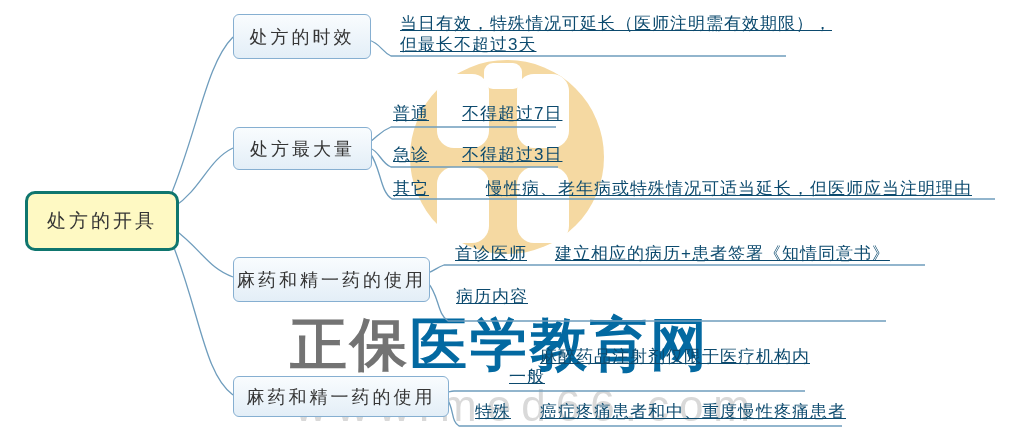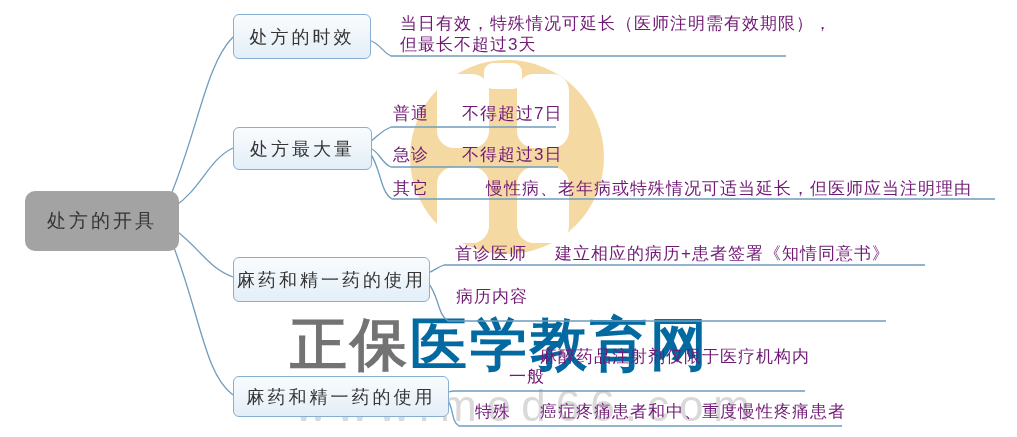--- a/index.html
+++ b/index.html
@@ -22,31 +22,31 @@
     font-size:44px;color:#d9d9d9;letter-spacing:10px;white-space:nowrap;line-height:50px;
   }
   
   .node{
     position:absolute;z-index:3;display:flex;align-items:center;justify-content:center;
     border:1px solid #86afd1;border-radius:6px;
     background:linear-gradient(180deg,#f9fcfe 0%,#e3eef7 100%);
     font-size:18px;letter-spacing:3px;color:#353535;white-space:nowrap;
   }
   .node.root{
-    border:3px solid #a3a3a3;border-radius:10px;background:#a3a3a3;font-size:19px;
+    border:3px solid #0f766e;border-radius:10px;background:#fef9c3;font-size:19px;
   }
   #node-root{left:25px;top:191px;width:148px;height:54px;}
   #node-b1{left:233px;top:14px;width:136px;height:43px;}
   #node-b2{left:233px;top:127px;width:137px;height:41px;}
   #node-b3{left:233px;top:257px;width:195px;height:43px;}
   #node-b4{left:233px;top:376px;width:214px;height:39px;}
   
   .leaf-label,.leaf-value{
-    position:absolute;z-index:3;font-size:17px;line-height:21px;color:#701a75;
-    letter-spacing:1px;white-space:nowrap;
+    position:absolute;z-index:3;font-size:17px;line-height:21px;color:#0c4a6e;
+    letter-spacing:1px;white-space:nowrap;text-decoration:underline;
   }
   .leaf-value.multi{white-space:pre-line;}
   #lv1 {left:400px;top:13px;}
   #lb2a{left:393px;top:103px;} #lv2a{left:462px;top:103px;}
   #lb2b{left:393px;top:144px;} #lv2b{left:462px;top:144px;}
   #lb2c{left:393px;top:178px;} #lv2c{left:462px;top:178px;margin-left:24px;}
   #lb3a{left:455px;top:243px;} #lv3a{left:555px;top:243px;}
   #lb3b{left:456px;top:286px;} #lv3b{left:555px;top:275px;}
   #lb4a{left:477px;top:366px;margin-left:32px;} #lv4a{left:540px;top:346px;}
   #lb4b{left:475px;top:401px;} #lv4b{left:540px;top:401px;}

